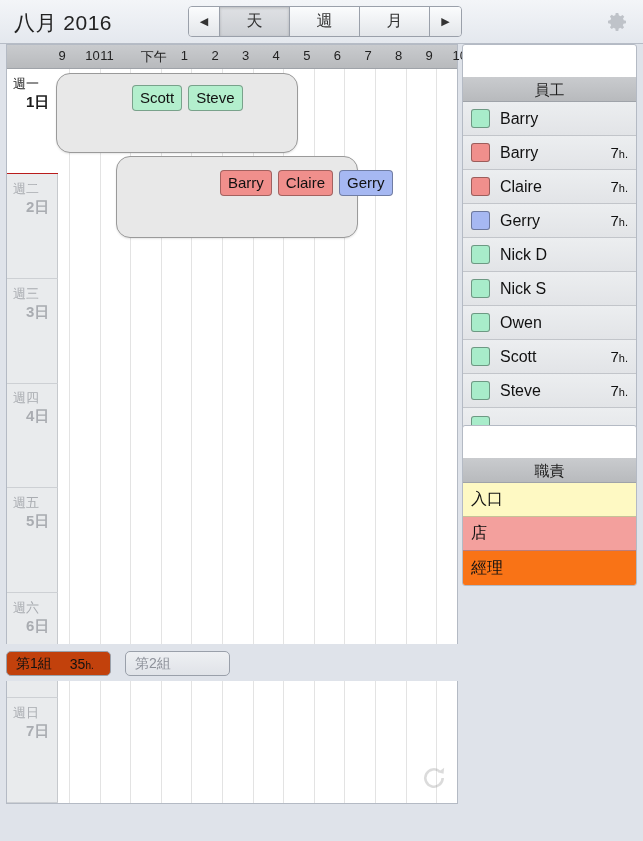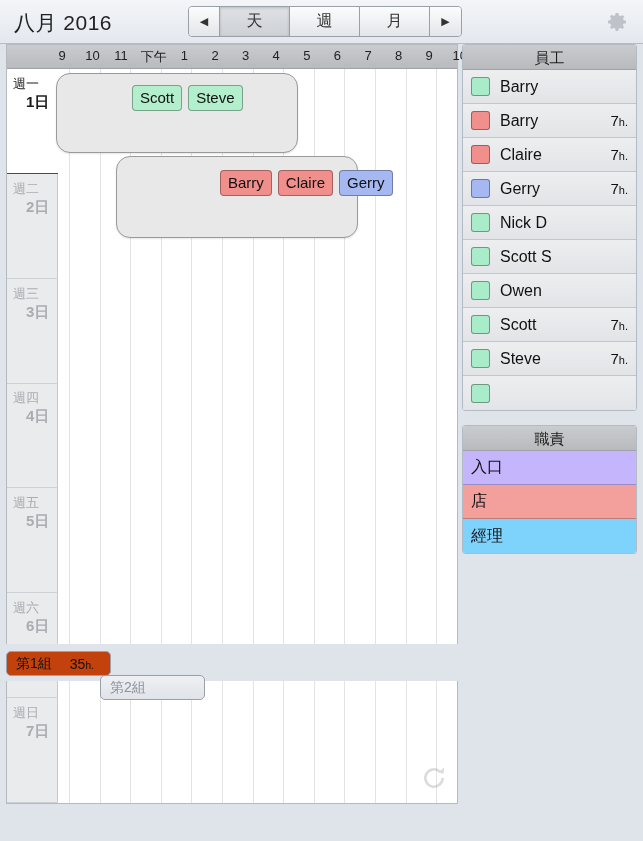--- a/index.html
+++ b/index.html
@@ -116,20 +116,21 @@
     border: 1px solid #b4bac4; border-radius: 3px;
     overflow: hidden; background: #fff;
   }
   .panel-staff { left: 462px; top: 44px; }
   .panel-roles { left: 462px; top: 425px; }
   .panel-head {
     height: 25px; line-height: 25px; text-align: center;
     font-size: 15px; color: #1d1d1d;
     background: linear-gradient(to bottom, #c9cbce 0%, #b8babd 100%);
     border-bottom: 1px solid #9fa3a9;
+    margin-top: 32px;
   }
   .staff-row {
     height: 34px; display: flex; align-items: center;
     padding: 0 8px 0 8px;
     background: linear-gradient(to bottom, #eceef0 0%, #e2e4e7 100%);
     border-bottom: 1px solid #c2c5ca;
   }
   .staff-row:last-child { border-bottom: none; }
   .swatch {
     width: 19px; height: 19px; border-radius: 3px;
@@ -184,21 +185,21 @@
         <path fill="#bfc3c9" d="M12 8.2a3.8 3.8 0 100 7.6 3.8 3.8 0 000-7.6zm0 6a2.2 2.2 0 110-4.4 2.2 2.2 0 010 4.4z"></path>
         <path fill="#bfc3c9" d="M21 13.3v-2.6l-2.3-.4a7 7 0 00-.7-1.7l1.3-1.9-1.8-1.8-1.9 1.3a7 7 0 00-1.7-.7L13.3 3h-2.6l-.4 2.3a7 7 0 00-1.7.7L6.7 4.7 4.9 6.5l1.3 1.9a7 7 0 00-.7 1.7L3 10.7v2.6l2.5.4a7 7 0 00.7 1.7l-1.3 1.9 1.8 1.8 1.9-1.3a7 7 0 001.7.7l.4 2.5h2.6l.4-2.5a7 7 0 001.7-.7l1.9 1.3 1.8-1.8-1.3-1.9a7 7 0 00.7-1.7l2.5-.4z"></path>
       </svg>
     </div>
   </div>
 
   <div class="cal">
     <div class="ruler" id="ruler">
         <div class="ruler-tick" style="left: 40px;">9</div>
         <div class="ruler-tick" style="left: 70.6px;">10</div>
-        <div class="ruler-tick" style="left: 99px;">11</div>
+        <div class="ruler-tick" style="left: 85px;">11</div>
         <div class="ruler-tick" style="left: 131.8px;">下午</div>
         <div class="ruler-tick" style="left: 162.4px;">1</div>
         <div class="ruler-tick" style="left: 193px;">2</div>
         <div class="ruler-tick" style="left: 223.6px;">3</div>
         <div class="ruler-tick" style="left: 254.2px;">4</div>
         <div class="ruler-tick" style="left: 284.8px;">5</div>
         <div class="ruler-tick" style="left: 315.4px;">6</div>
         <div class="ruler-tick" style="left: 346px;">7</div>
         <div class="ruler-tick" style="left: 376.6px;">8</div>
         <div class="ruler-tick" style="left: 407.2px;">9</div>
@@ -293,21 +294,21 @@
           <div class="staff-name">Gerry</div>
           <div class="staff-hours">7<span class="u">h.</span></div>
         </div>
         <div class="staff-row">
           <div class="swatch" style="background: rgb(168, 236, 202);"></div>
           <div class="staff-name">Nick D</div>
           <div class="staff-hours"></div>
         </div>
         <div class="staff-row">
           <div class="swatch" style="background: rgb(168, 236, 202);"></div>
-          <div class="staff-name">Scott S</div>
+          <div class="staff-name">Nick S</div>
           <div class="staff-hours"></div>
         </div>
         <div class="staff-row">
           <div class="swatch" style="background: rgb(168, 236, 202);"></div>
           <div class="staff-name">Owen</div>
           <div class="staff-hours"></div>
         </div>
         <div class="staff-row">
           <div class="swatch" style="background: rgb(168, 236, 202);"></div>
           <div class="staff-name">Scott</div>
@@ -321,29 +322,29 @@
         <div class="staff-row">
           <div class="swatch" style="background: rgb(168, 236, 202);"></div>
           <div class="staff-hours"></div>
         </div>
       </div>
   </div>
 
   <div class="panel panel-roles">
     <div class="panel-head">職責</div>
     <div id="roles-list">
-        <div class="role-row" style="background: #c4b5fd;">入口</div>
+        <div class="role-row" style="background: #fef9c3;">入口</div>
         <div class="role-row" style="background: rgb(243, 160, 157);">店</div>
-        <div class="role-row" style="background: #7dd3fc;">經理</div>
+        <div class="role-row" style="background: #f97316;">經理</div>
       </div>
   </div>
 
   <div class="bottombar" id="bottombar">
       <div class="tab active" style="left: 6px; width: 105px;">
         <span>第1組</span>
         <span class="thours">35<span class="u">h.</span></span>
       </div>
-      <div class="tab" style="left: 100px; width: 105px; margin-top: 24px;">
+      <div class="tab" style="left: 125px; width: 105px;">
         <span>第2組</span>
       </div>
     </div>
 
 </div>
 
 </body></html>

